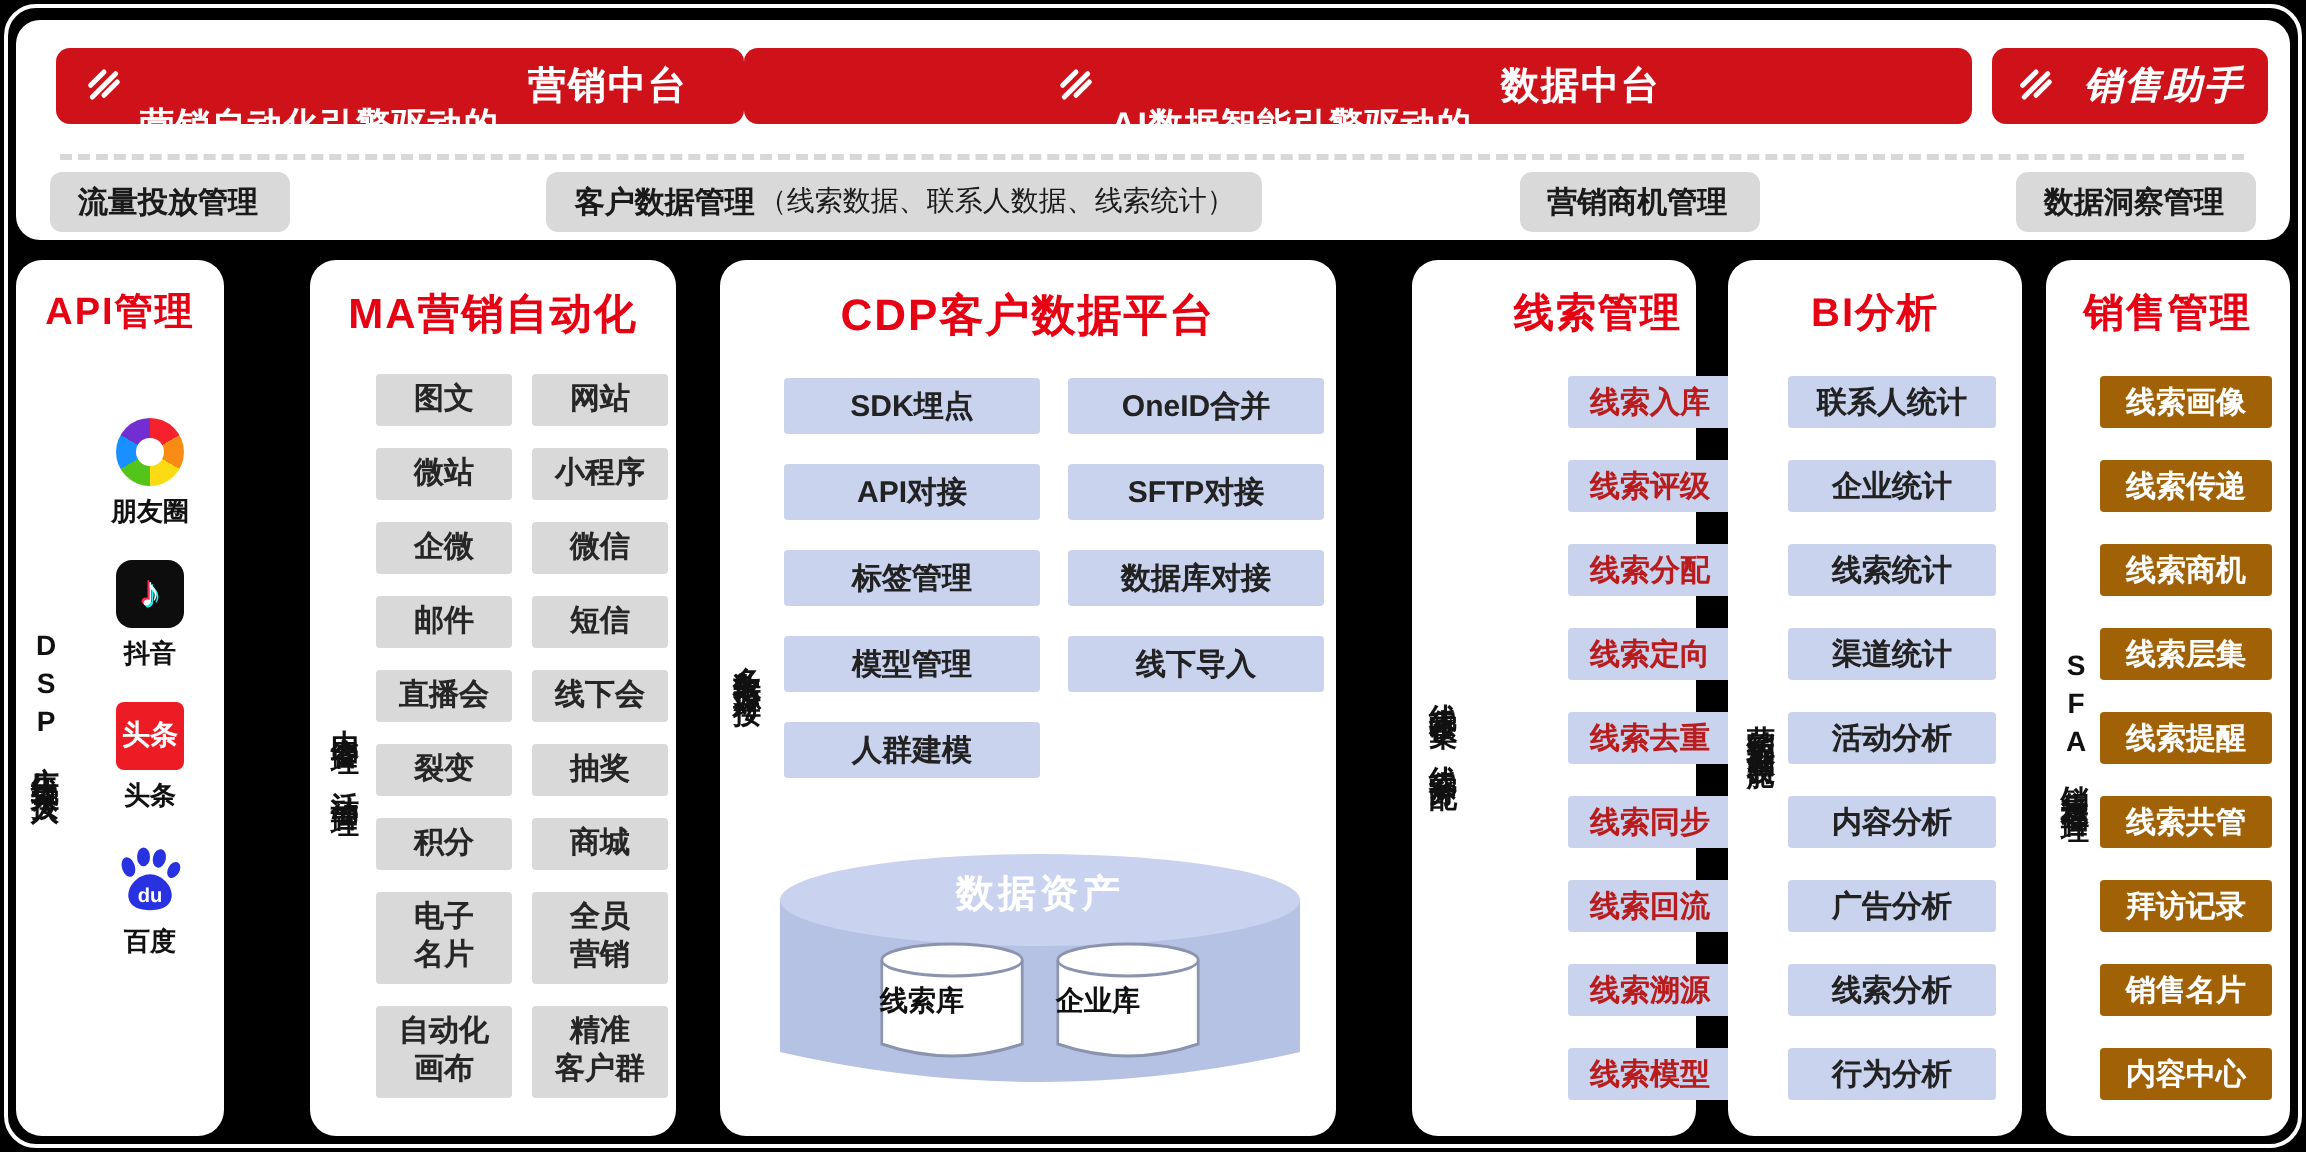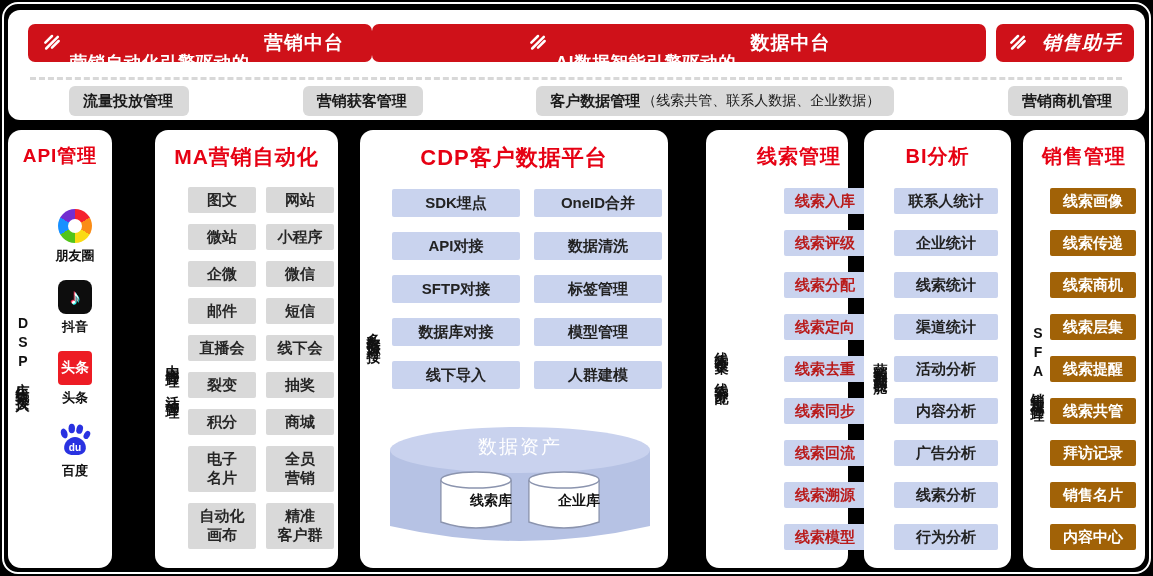--- a/index.html
+++ b/index.html
@@ -15,21 +15,21 @@
   .banner{position:absolute;height:38px;background:#cf1119;border-radius:7px;color:#fff;
           display:flex;align-items:center;justify-content:center;gap:8px;}
   .banner .pfx{font-size:17px;font-weight:700;letter-spacing:1px;margin-top:38px;}
   .banner .emp{font-size:19px;font-weight:800;letter-spacing:1px;margin-left:6px;}
   .b1{left:20px;width:330px;justify-content:flex-start;padding-left:14px;}
   .b2{left:364px;width:614px;}
   .b3{left:988px;width:138px;font-style:italic;}
   .dashline{position:absolute;left:22px;top:67px;width:1092px;border-top:3px dashed #d8d8d8;}
   .btn-row{position:absolute;left:17px;top:76px;width:1103px;height:30px;display:flex;justify-content:space-between;}
   .gbtn{height:30px;background:#d9d9d9;border-radius:6px;display:flex;align-items:center;justify-content:center;
-        color:#1a1a1a;font-size:15px;font-weight:700;padding:0 14px;white-space:nowrap;margin-left:44px;}
+        color:#1a1a1a;font-size:15px;font-weight:700;padding:0 14px;white-space:nowrap;}
   .gbtn .sfx{font-weight:400;font-size:14px;margin-left:2px;}
 
   
   .panel{position:absolute;top:130px;height:438px;background:#fff;border-radius:13px;box-sizing:border-box;}
   .ptitle{text-align:center;color:#e60113;font-weight:800;padding-top:13px;letter-spacing:1px;}
   .vtext{position:absolute;writing-mode:vertical-rl;text-orientation:upright;
          font-size:14px;font-weight:700;color:#111;letter-spacing:3px;line-height:1;}
 
   .p-api{left:8px;width:104px;}
   .p-api .ptitle{font-size:19px;}
@@ -57,25 +57,25 @@
   .p-cdp{left:360px;width:308px;}
   .p-cdp .ptitle{font-size:22px;}
   .cdp-side{left:7px;top:46%;transform:translateY(-50%);}
   .cdp-grid{margin:16px 0 0 32px;display:grid;grid-template-columns:128px 128px;gap:15px 14px;
             grid-template-rows:repeat(5,28px);}
   .bbox{background:#c9d3ee;border-radius:2px;display:flex;align-items:center;justify-content:center;
         font-size:15px;font-weight:600;color:#222;white-space:nowrap;}
 
   .asset{position:absolute;left:30px;top:296px;width:260px;height:128px;}
   .asset svg{position:absolute;left:0;top:0;width:100%;height:100%;}
-  .asset-title{position:absolute;left:0;top:8px;width:100%;text-align:center;color:#fff;font-size:19px;font-weight:400;letter-spacing:2px;}
+  .asset-title{position:absolute;left:0;top:8px;width:100%;text-align:center;color:#fff;font-size:19px;font-weight:700;letter-spacing:2px;}
   .stores{position:absolute;left:0;top:44px;width:100%;display:flex;justify-content:center;gap:16px;}
   .store{position:relative;width:72px;height:64px;}
   .store svg{position:absolute;left:0;top:0;width:100%;height:100%;}
-  .store-label{position:absolute;left:0;top:22px;width:100%;text-align:right;font-size:14px;font-weight:700;color:#111;}
+  .store-label{position:absolute;left:0;top:22px;width:100%;text-align:left;font-size:14px;font-weight:700;color:#111;}
 
   .p-leads{left:706px;width:142px;padding-left:44px;}
   .p-leads .ptitle{font-size:20px;}
   .leads-side{left:9px;top:53%;transform:translateY(-50%);}
   .stack{margin-top:18px;display:flex;flex-direction:column;align-items:flex-start;gap:16px;}
   .p-leads .stack{margin-left:34px;}
   .sbox{height:26px;border-radius:2px;display:flex;align-items:center;justify-content:center;
         font-size:15px;font-weight:600;white-space:nowrap;}
   .p-leads .sbox{background:#c9d3ee;color:#b91c1c;width:82px;}
 
@@ -137,29 +137,29 @@
       <span class="emp">销售助手</span>
     </div>
   </div>
   <div class="dashline"></div>
   <div class="btn-row">
     <div class="gbtn">
         <span>流量投放管理</span>
         <span class="sfx"></span>
       </div>
     <div class="gbtn">
-        <span>营销获客管理</span>
-        <span class="sfx"></span>
-      </div>
-    <div class="gbtn">
         <span>客户数据管理</span>
-        <span class="sfx">（线索共管、联系人数据、企业数据）</span>
+        <span class="sfx">（线索数据、联系人数据、线索统计）</span>
       </div>
     <div class="gbtn">
         <span>营销商机管理</span>
+        <span class="sfx"></span>
+      </div>
+    <div class="gbtn">
+        <span>数据洞察管理</span>
         <span class="sfx"></span>
       </div>
   </div>
 </div>
 
 <div class="panel p-api">
   <div class="ptitle">API管理</div>
   <div class="vtext api-side">DSP广告线索接入</div>
   <div class="channels">
     <div class="channel">
@@ -221,21 +221,20 @@
   </div>
 </div>
 
 <div class="panel p-cdp">
   <div class="ptitle">CDP客户数据平台</div>
   <div class="vtext cdp-side">多数据源对接</div>
   <div class="cdp-grid">
     <div class="bbox">SDK埋点</div>
     <div class="bbox">OneID合并</div>
     <div class="bbox">API对接</div>
-    <div class="bbox">数据清洗</div>
     <div class="bbox">SFTP对接</div>
     <div class="bbox">标签管理</div>
     <div class="bbox">数据库对接</div>
     <div class="bbox">模型管理</div>
     <div class="bbox">线下导入</div>
     <div class="bbox">人群建模</div>
   </div>
   <div class="asset">
     <svg viewBox="0 0 260 128" preserveAspectRatio="none">
       <path d="M0,24 L0,100 Q130,130 260,100 L260,24 Q130,48 0,24 Z" fill="#b6c2e4"></path>

